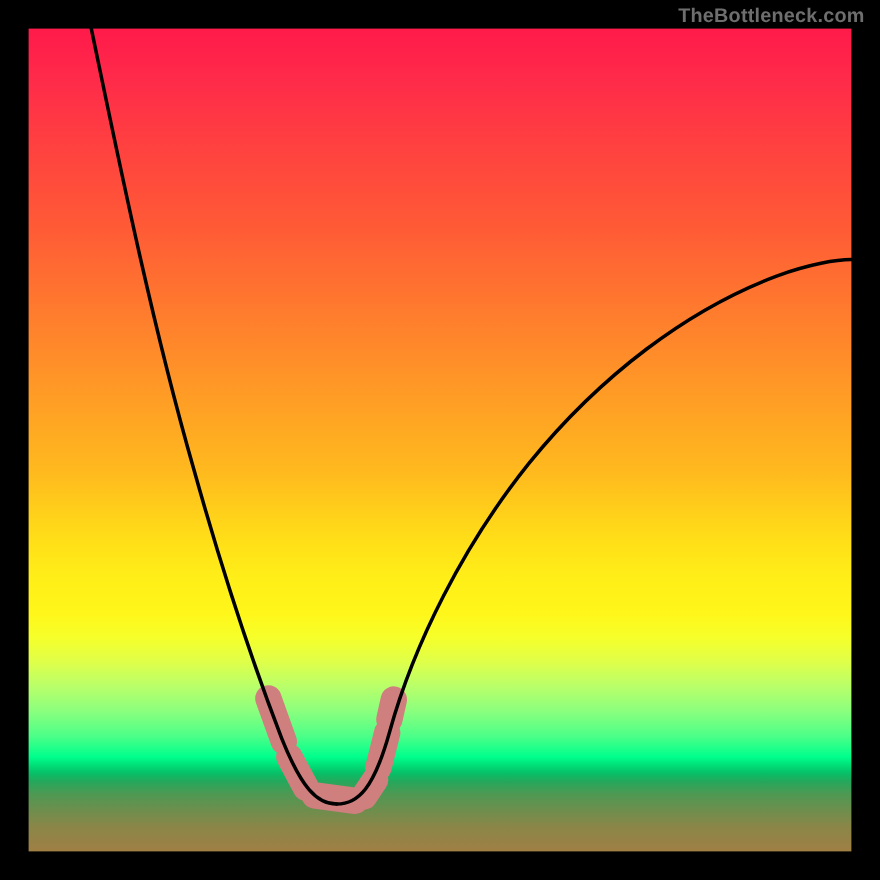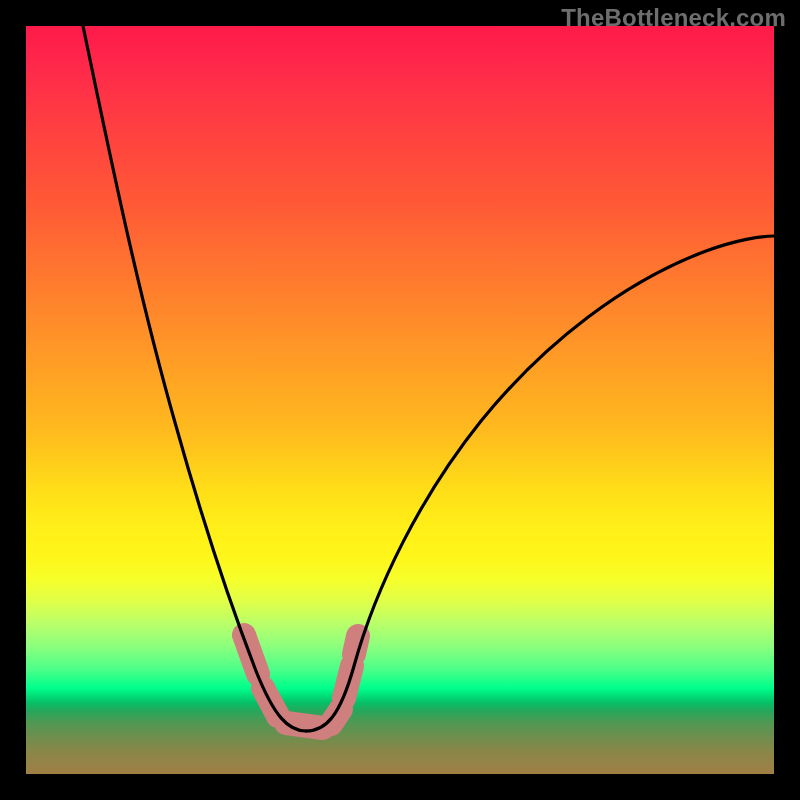--- a/index.html
+++ b/index.html
@@ -57,21 +57,21 @@
     left: 0;
     top: 0;
     width: 748px;
     height: 748px;
     overflow: visible;
   }
   .attribution {
     position: absolute;
     top: 4px;
     right: 14px;
-    font-size: 24px;
+    font-size: 18px;
     font-weight: 600;
     color: #6e6e6e;
     letter-spacing: 0.2px;
   }
 </style>
 </head>
 <body>
 
 <div class="frame">
   <div class="attribution">TheBottleneck.com</div>

